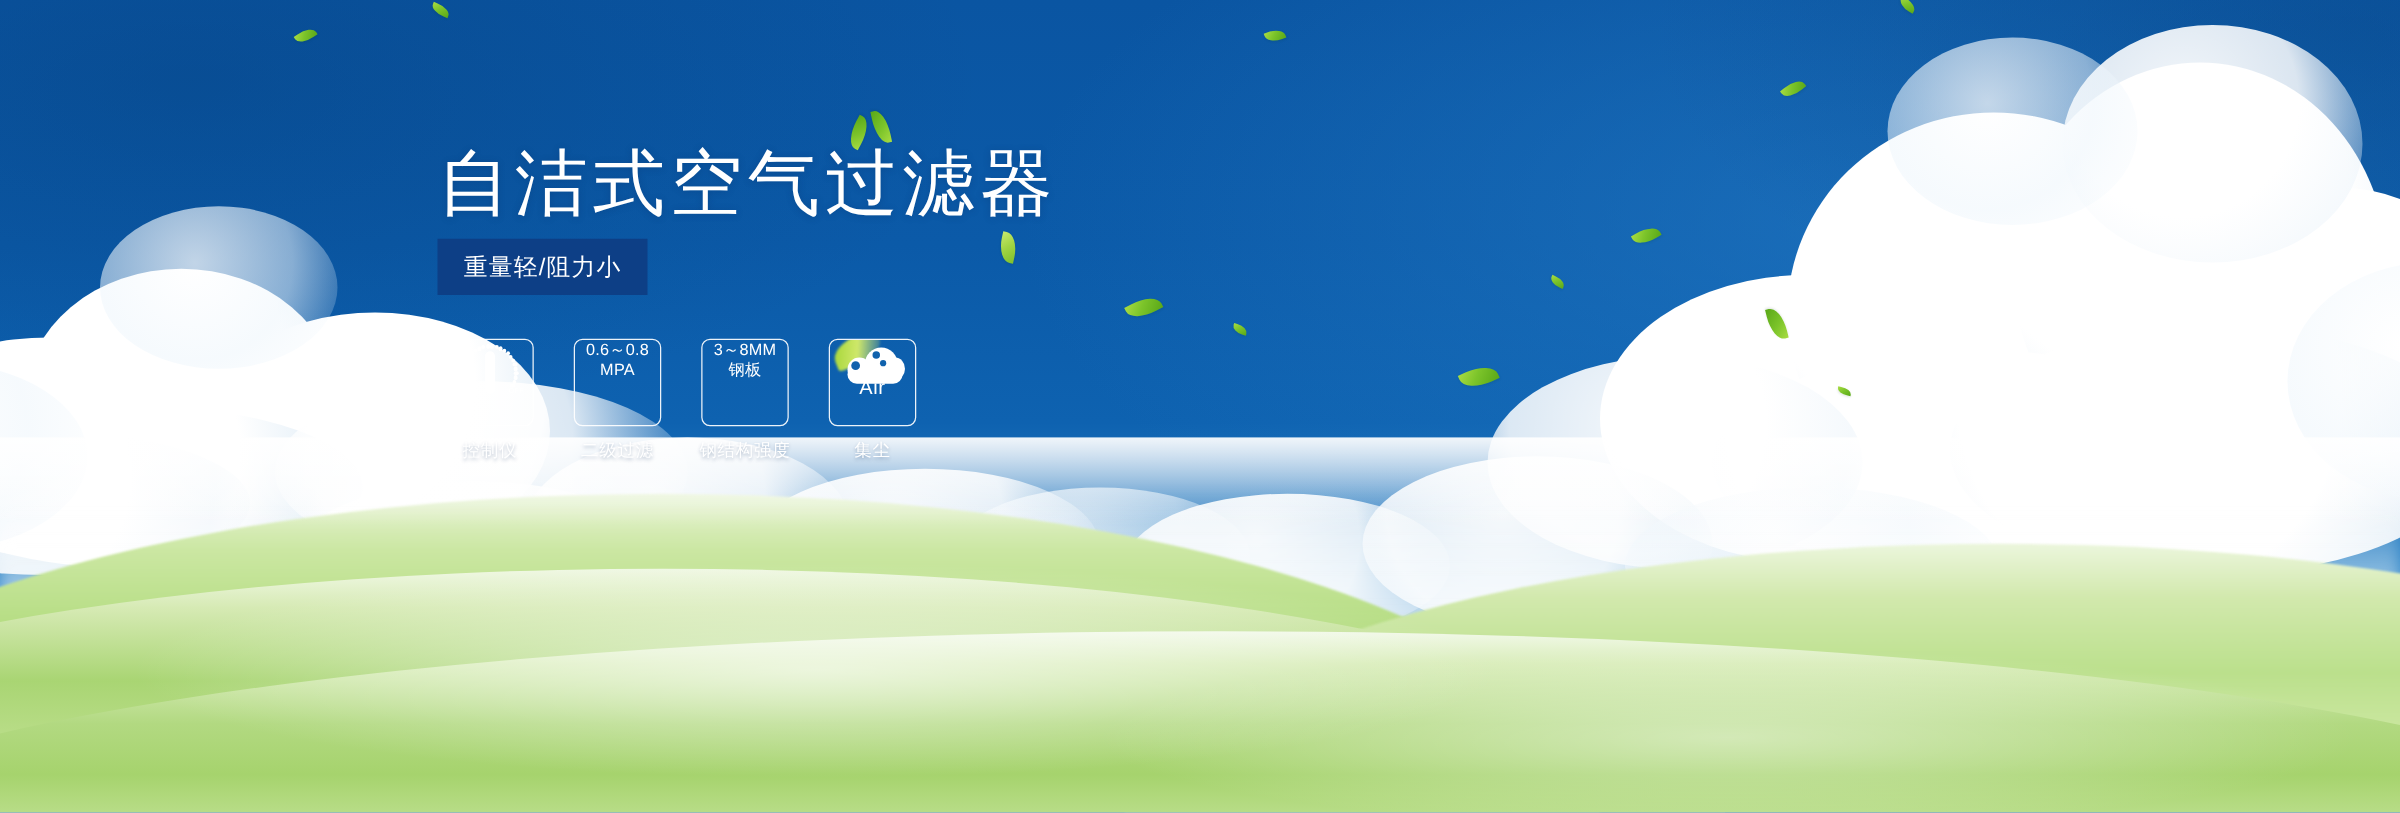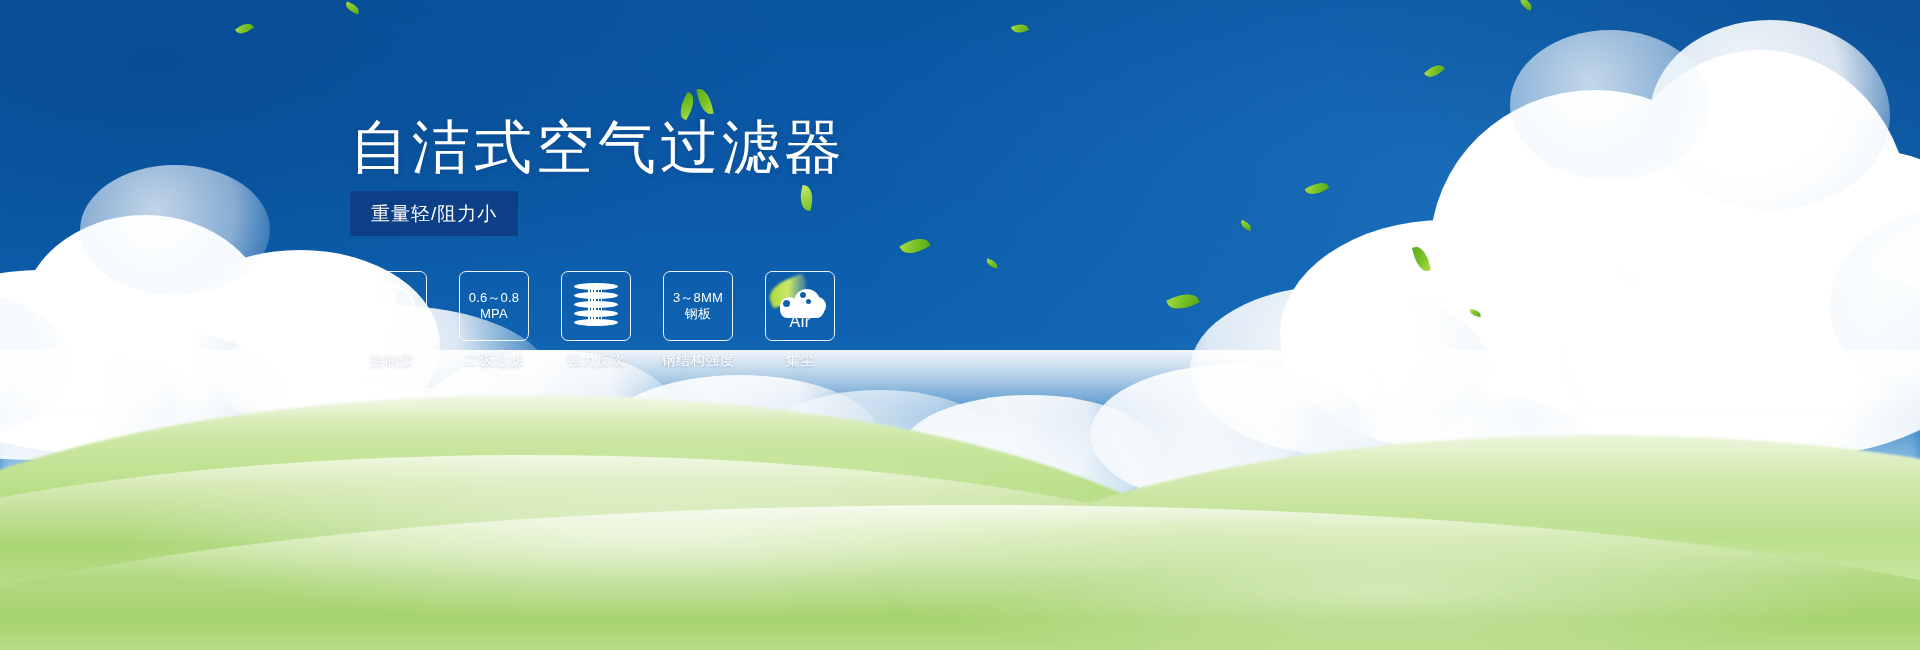--- a/index.html
+++ b/index.html
@@ -136,21 +136,21 @@
   .features{
     position:absolute; left:357px; top:271px;
     display:flex; gap:32px;
   }
   .feature{ width:70px; display:flex; flex-direction:column; align-items:center; }
   .fbox{
     width:70px; height:70px;
     border:1px solid rgba(255,255,255,.92);
     border-radius:7px;
     display:flex; flex-direction:column;
-    align-items:center; justify-content:center;
+    align-items:center; justify-content:flex-start;
     color:#ffffff;
     position:relative;
     overflow:hidden;
   }
   .fbox .ftext{
     font-size:13px; line-height:16px; text-align:center; letter-spacing:.2px;
   }
   .fcap{
     margin-top:11px; font-size:14px; color:#ffffff; white-space:nowrap;
     letter-spacing:.6px; text-shadow:0 1px 3px rgba(0,40,90,.3);
@@ -320,33 +320,20 @@
       </div>
 
       <div class="feature">
         <div class="fbox">
           <div class="ftext">0.6～0.8</div>
           <div class="ftext">MPA</div>
         </div>
         <div class="fcap">二级过滤</div>
       </div>
 
-      <div class="feature">
-        <div class="fbox">
-          <div class="cart">
-            <div class="core"></div>
-            <div class="disc" style="top:0px;"></div>
-            <div class="disc" style="top:9px;"></div>
-            <div class="disc" style="top:18px;"></div>
-            <div class="disc" style="top:27px;"></div>
-            <div class="disc" style="top:36px;"></div>
-          </div>
-        </div>
-        <div class="fcap">强力反吹</div>
-      </div>
 
       <div class="feature">
         <div class="fbox">
           <div class="ftext">3～8MM</div>
           <div class="ftext">钢板</div>
         </div>
         <div class="fcap">钢结构强度</div>
       </div>
 
       <div class="feature">

